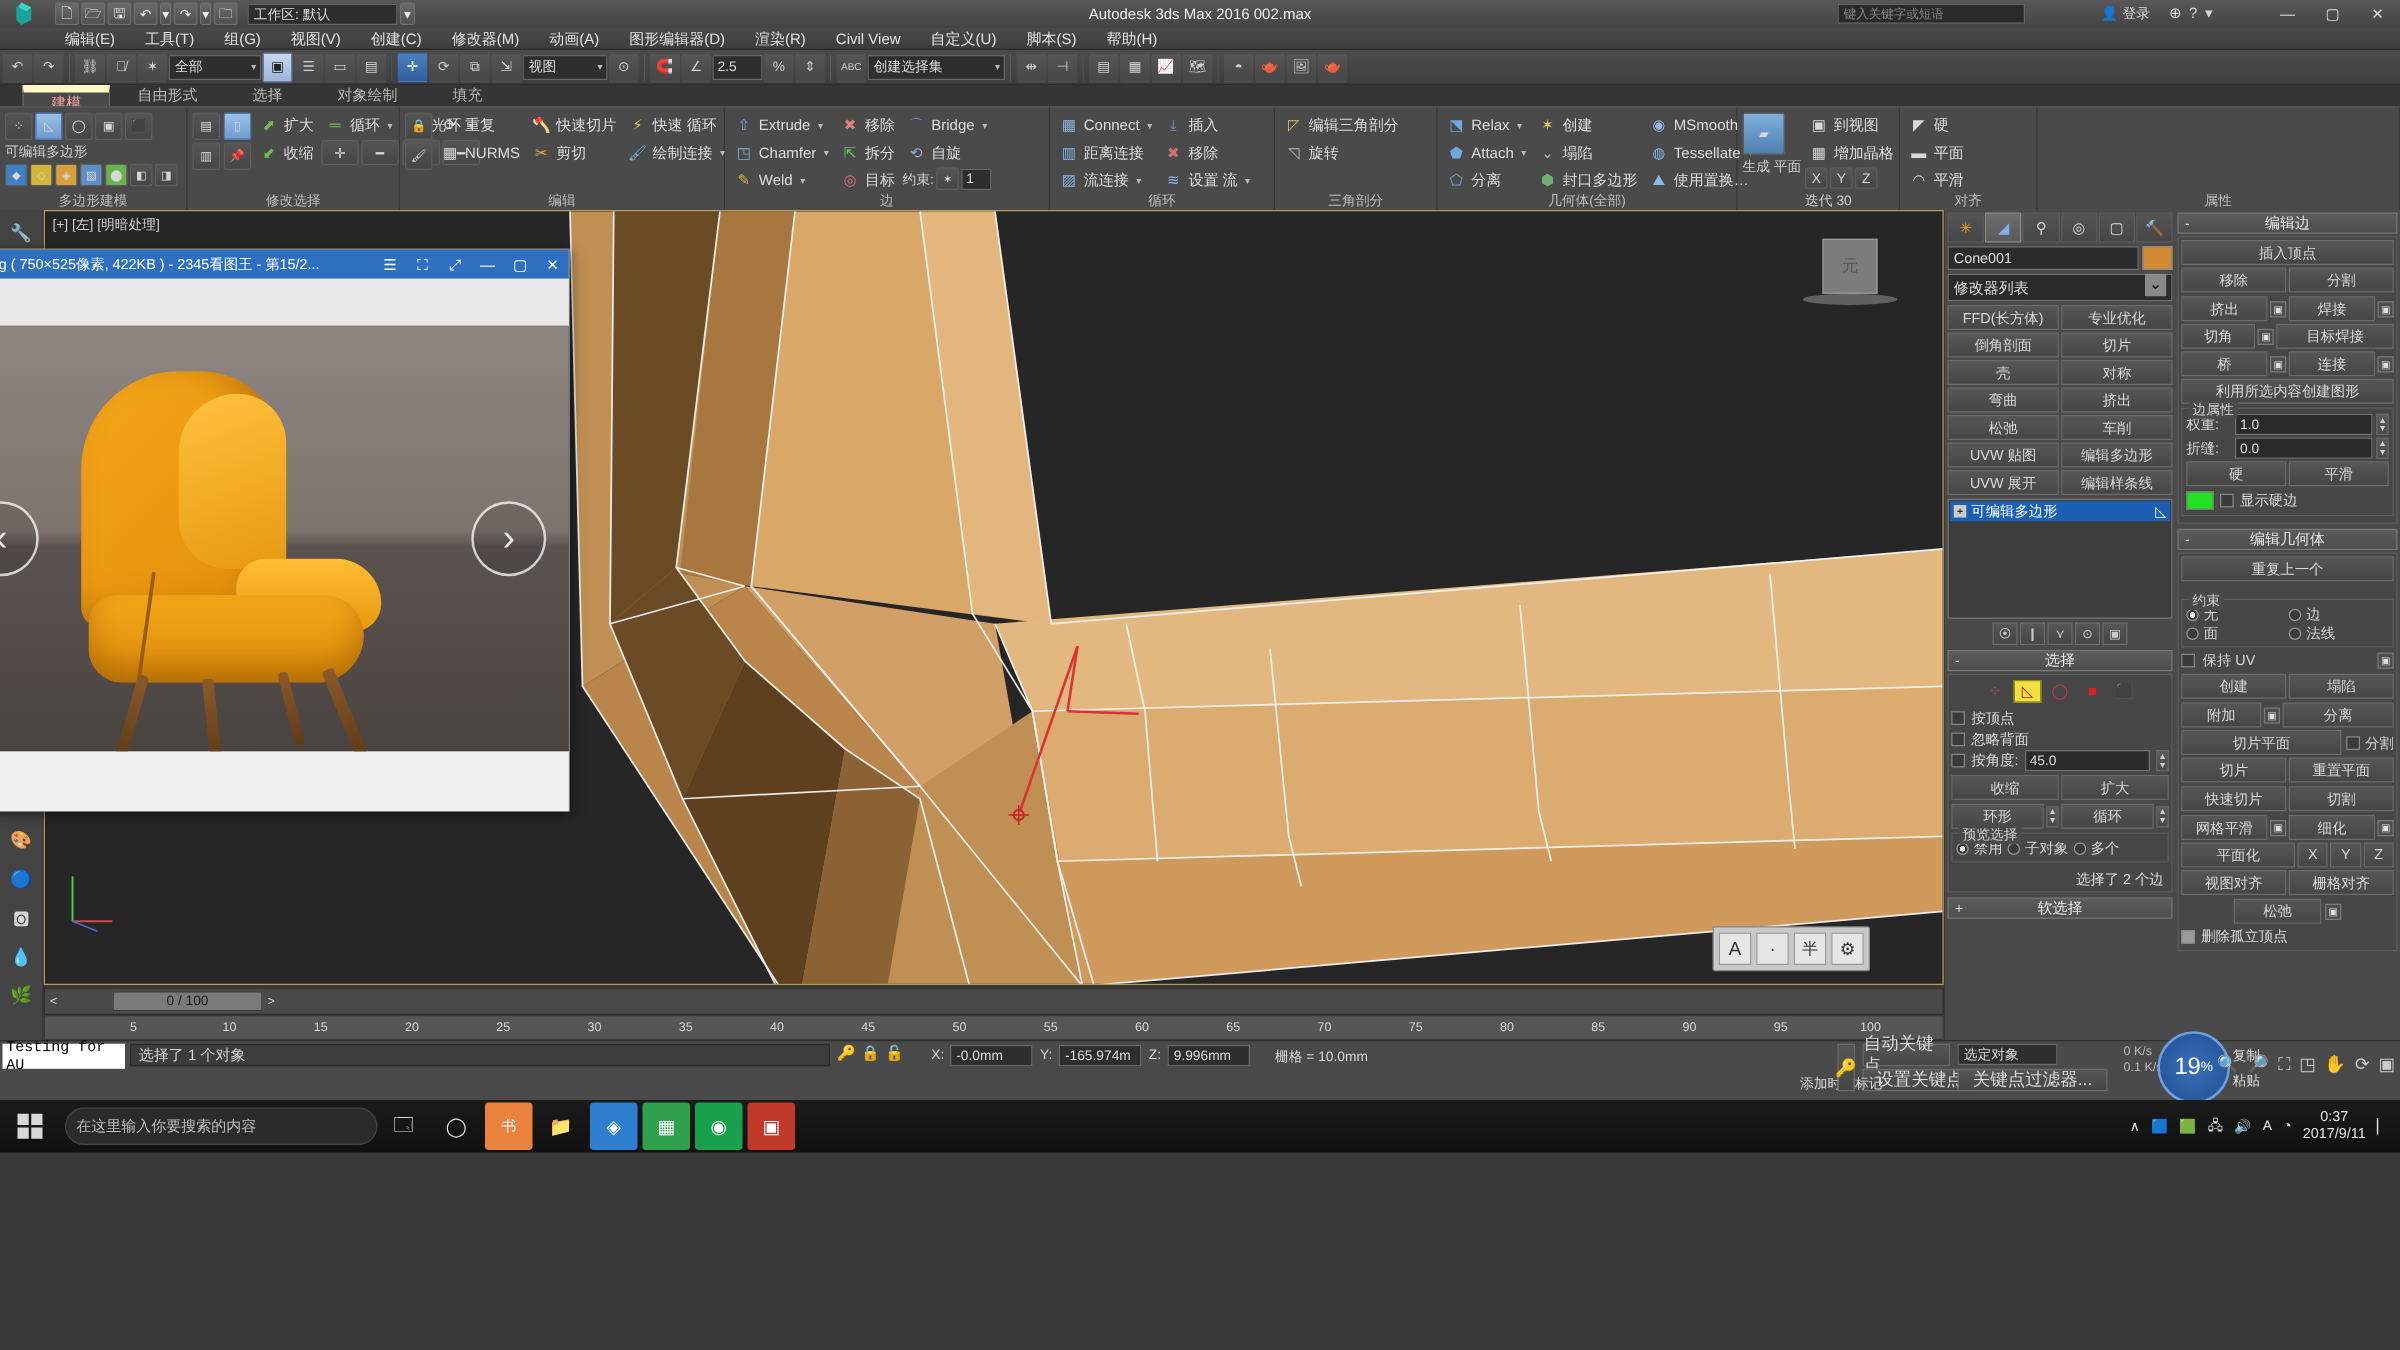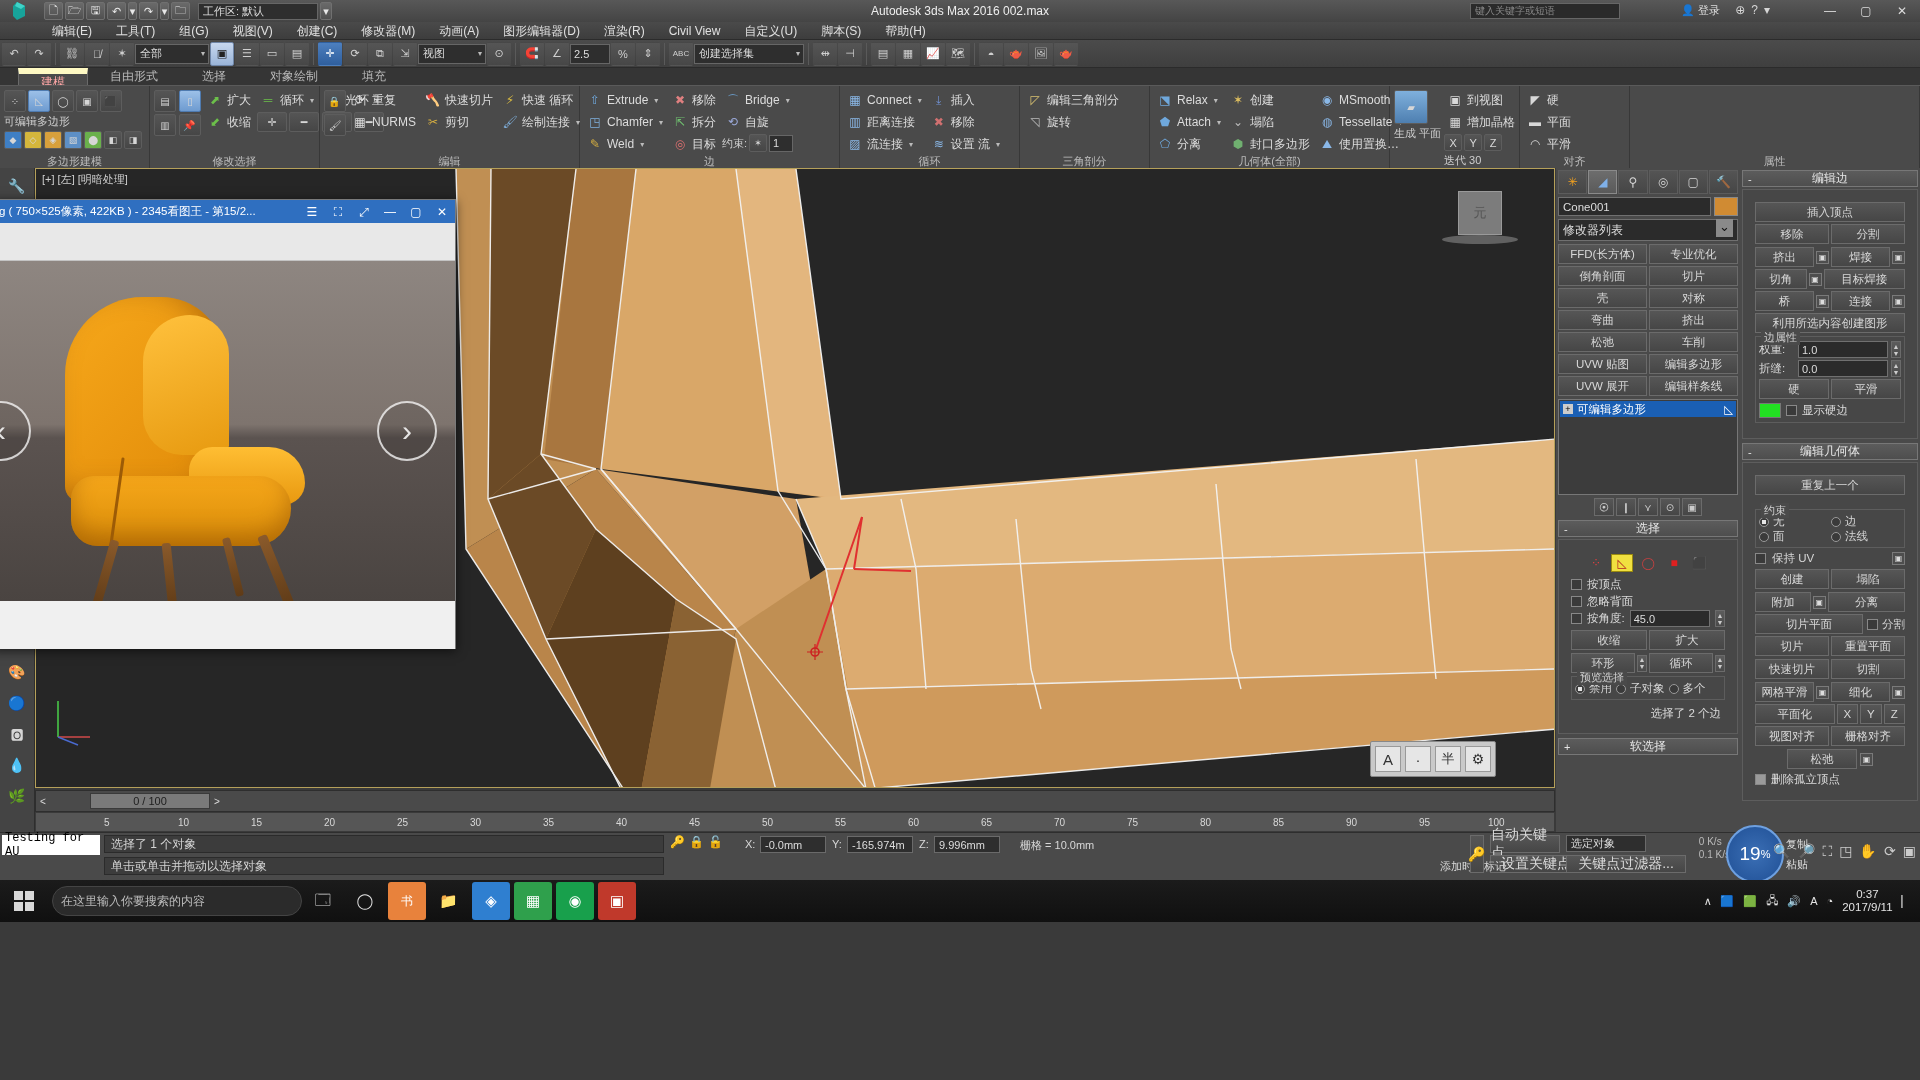--- a/index.html
+++ b/index.html
@@ -172,21 +172,21 @@
   .stackplus { width:10px; height:10px; background:#ccc; color:#000; font-size:9px;
     display:flex; align-items:center; justify-content:center; }
   .stacktools { display:flex; gap:2px; justify-content:center; margin-bottom:4px; }
   .stbtn { width:20px; height:18px; background:linear-gradient(#565656,#464646);
     border:1px solid #6b6b6b; display:flex; align-items:center; justify-content:center;
     font-size:10px; color:#ccc; }
   .rollhead { height:17px; background:linear-gradient(#5c5c5c,#4e4e4e); border:1px solid #777;
     display:flex; align-items:center; justify-content:center; font-size:12px; color:#e6e6e6;
     position:relative; margin-bottom:2px; }
   .rollhead .mi { position:absolute; left:5px; font-size:11px; }
-  .rollbody { border:1px solid #5d5d5d; padding:12px; margin-bottom:4px; background:#474747; }
+  .rollbody { border:1px solid #5d5d5d; padding:2px; margin-bottom:4px; background:#474747; }
   .selicons { display:flex; gap:4px; justify-content:center; align-items:center;
     margin:2px 0 4px 0; }
   .selic { width:22px; height:18px; display:flex; align-items:center; justify-content:center;
     font-size:12px; border:1px solid transparent; }
   .selic.on { background:#f0e040; border-color:#9a8a10; }
   .ckrow { display:flex; align-items:center; gap:5px; font-size:11.5px; color:#dcdcdc;
     height:17px; }
   .ck { width:11px; height:11px; border:1px solid #888; background:#3a3a3a; }
   .spin { height:17px; background:#2b2b2b; border:1px solid #707070; color:#ddd;
     font-size:11px; padding:0 3px; display:flex; align-items:center; flex:1; }
@@ -1054,21 +1054,20 @@
     <span class="tick" style="left:1164px">80</span>
     <span class="tick" style="left:1237px">85</span>
     <span class="tick" style="left:1310px">90</span>
     <span class="tick" style="left:1383px">95</span>
     <span class="tick" style="left:1452px">100</span>
   </div>
 
   <div class="statusbar">
     <div class="sb-tag">Testing for AU</div>
     <div class="sb-msg">选择了 1 个对象</div>
-    <div class="sb-msg2">单击或单击并拖动以选择对象</div>
 
     <div style="position:absolute;left:670px;top:2px;display:flex;gap:4px">
       <span>🔑</span>
       <span>🔒</span>
       <span>🔓</span>
     </div>
 
     <div class="coordlbl" style="left:745px">X:</div>
     <div class="coord" style="left:760px;width:66px">-0.0mm</div>
     <div class="coordlbl" style="left:832px">Y:</div>

